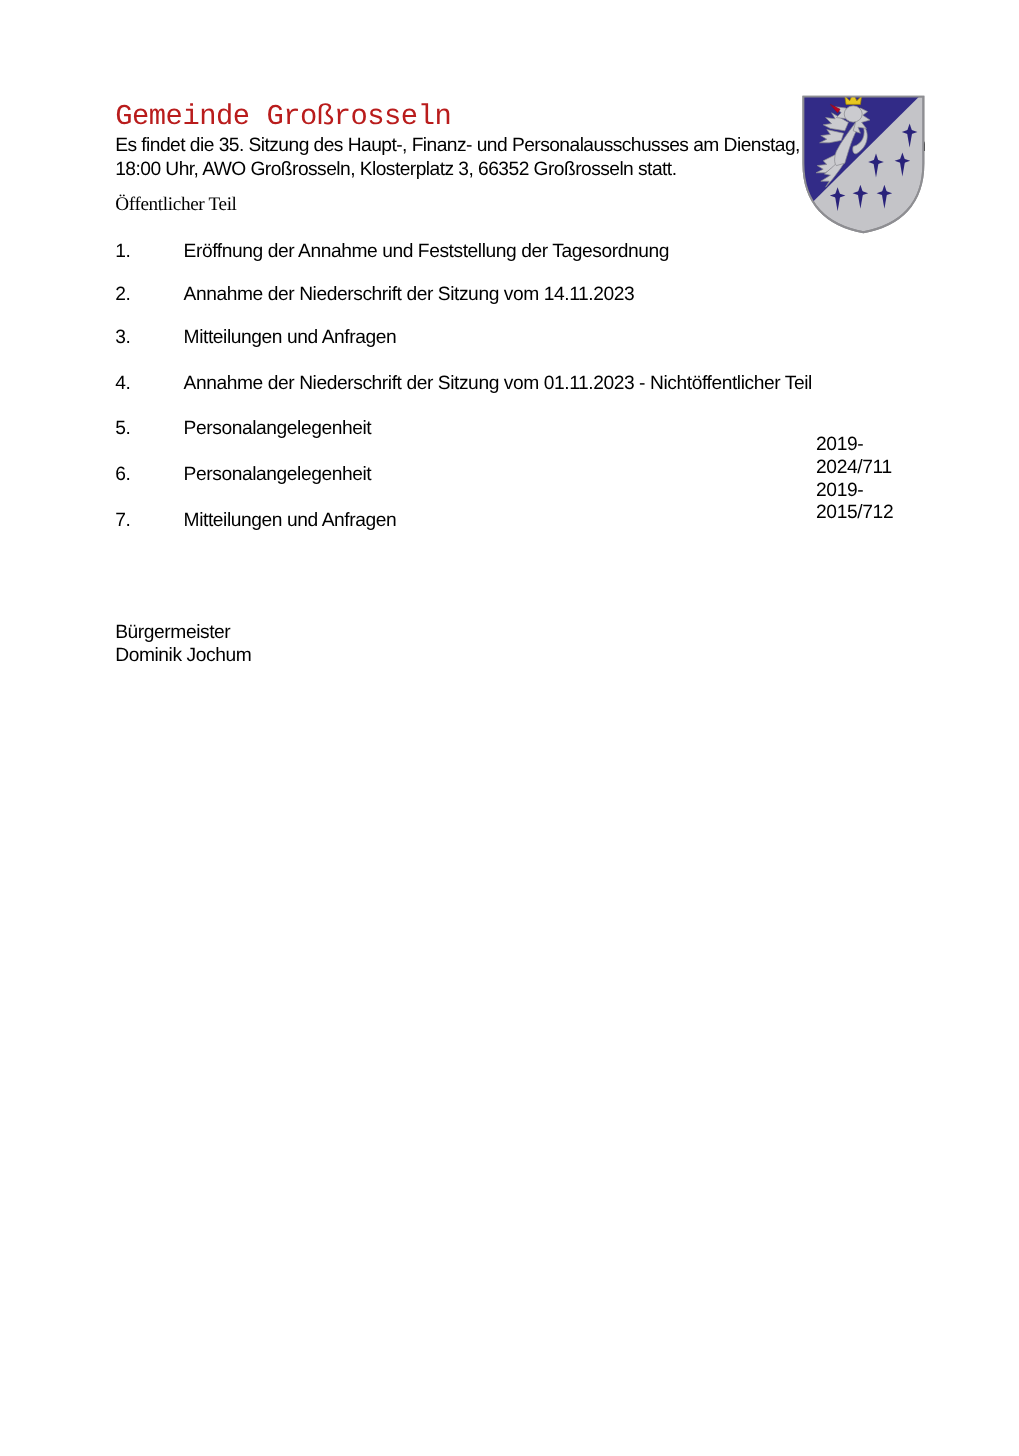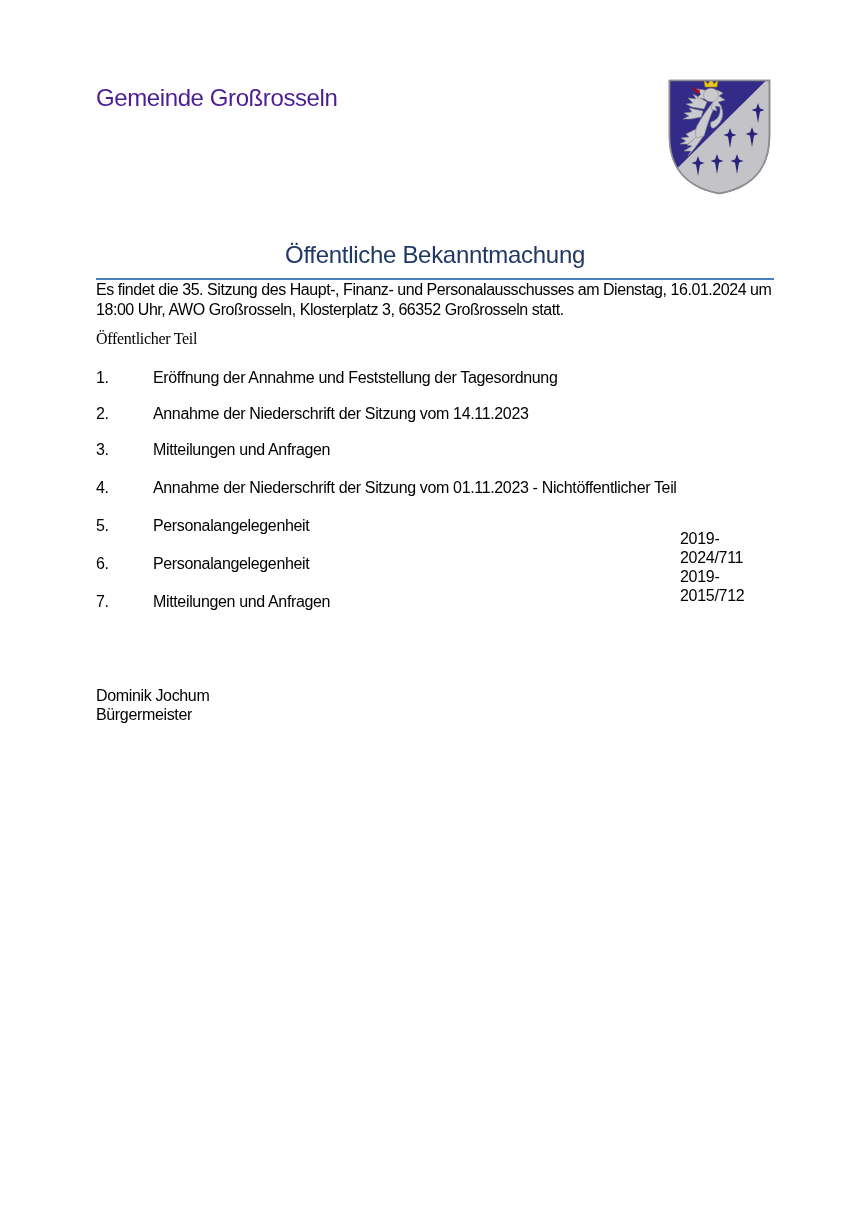--- a/index.html
+++ b/index.html
@@ -19,21 +19,22 @@
     top: 78px;
     width: 105px;
     height: 118px;
   }
   .content { padding: 84px 75px 0 96px; }
   h1.muni {
     font-size: 24px;
     font-weight: 400;
     letter-spacing: -0.4px;
     line-height: 28px;
-    color: #4c1d95;
+    color: #b91c1c;
+    font-family: Liberation Mono, monospace;
   }
   .title-block {
     margin-top: 129px;
     text-align: center;
     padding-bottom: 9px;
     border-bottom: 2px solid #4A7EBB;
   }
   .doc-title {
     font-size: 24px;
     line-height: 28px;
@@ -144,23 +145,20 @@
       </g>
     </g>
 
     <path d="M2.5,2.5 H102.5 V58 C102.5,92 83,110 52.5,115.5 C22,110 2.5,92 2.5,58 Z" fill="none" stroke="#8E8E92" stroke-width="1.6"></path>
   </svg>
 
   <div class="content">
 
     <h1 class="muni">Gemeinde Großrosseln</h1>
 
-    <div class="title-block">
-      <div class="doc-title">Öffentliche Bekanntmachung</div>
-    </div>
 
     <p class="intro">Es findet die 35. Sitzung des Haupt-, Finanz- und Personalausschusses am Dienstag, 16.01.2024 um 18:00 Uhr, AWO Großrosseln, Klosterplatz 3, 66352 Großrosseln statt.</p>
 
 
     <div class="section-heading">Öffentlicher Teil</div>
 
     <div class="items">
       <div class="item">
         <span class="num">1.</span>
         <span class="text">Eröffnung der Annahme und Feststellung der Tagesordnung</span>
@@ -191,18 +189,18 @@
         <span class="text">Personalangelegenheit</span>
         <span class="ref">2019-2015/712</span>
       </div>
       <div class="item">
         <span class="num">7.</span>
         <span class="text">Mitteilungen und Anfragen</span>
       </div>
     </div>
 
     <div class="signature">
+      <div>Bürgermeister</div>
       <div>Dominik Jochum</div>
-      <div>Bürgermeister</div>
     </div>
 
   </div>
 </div>
 
 </body></html>

